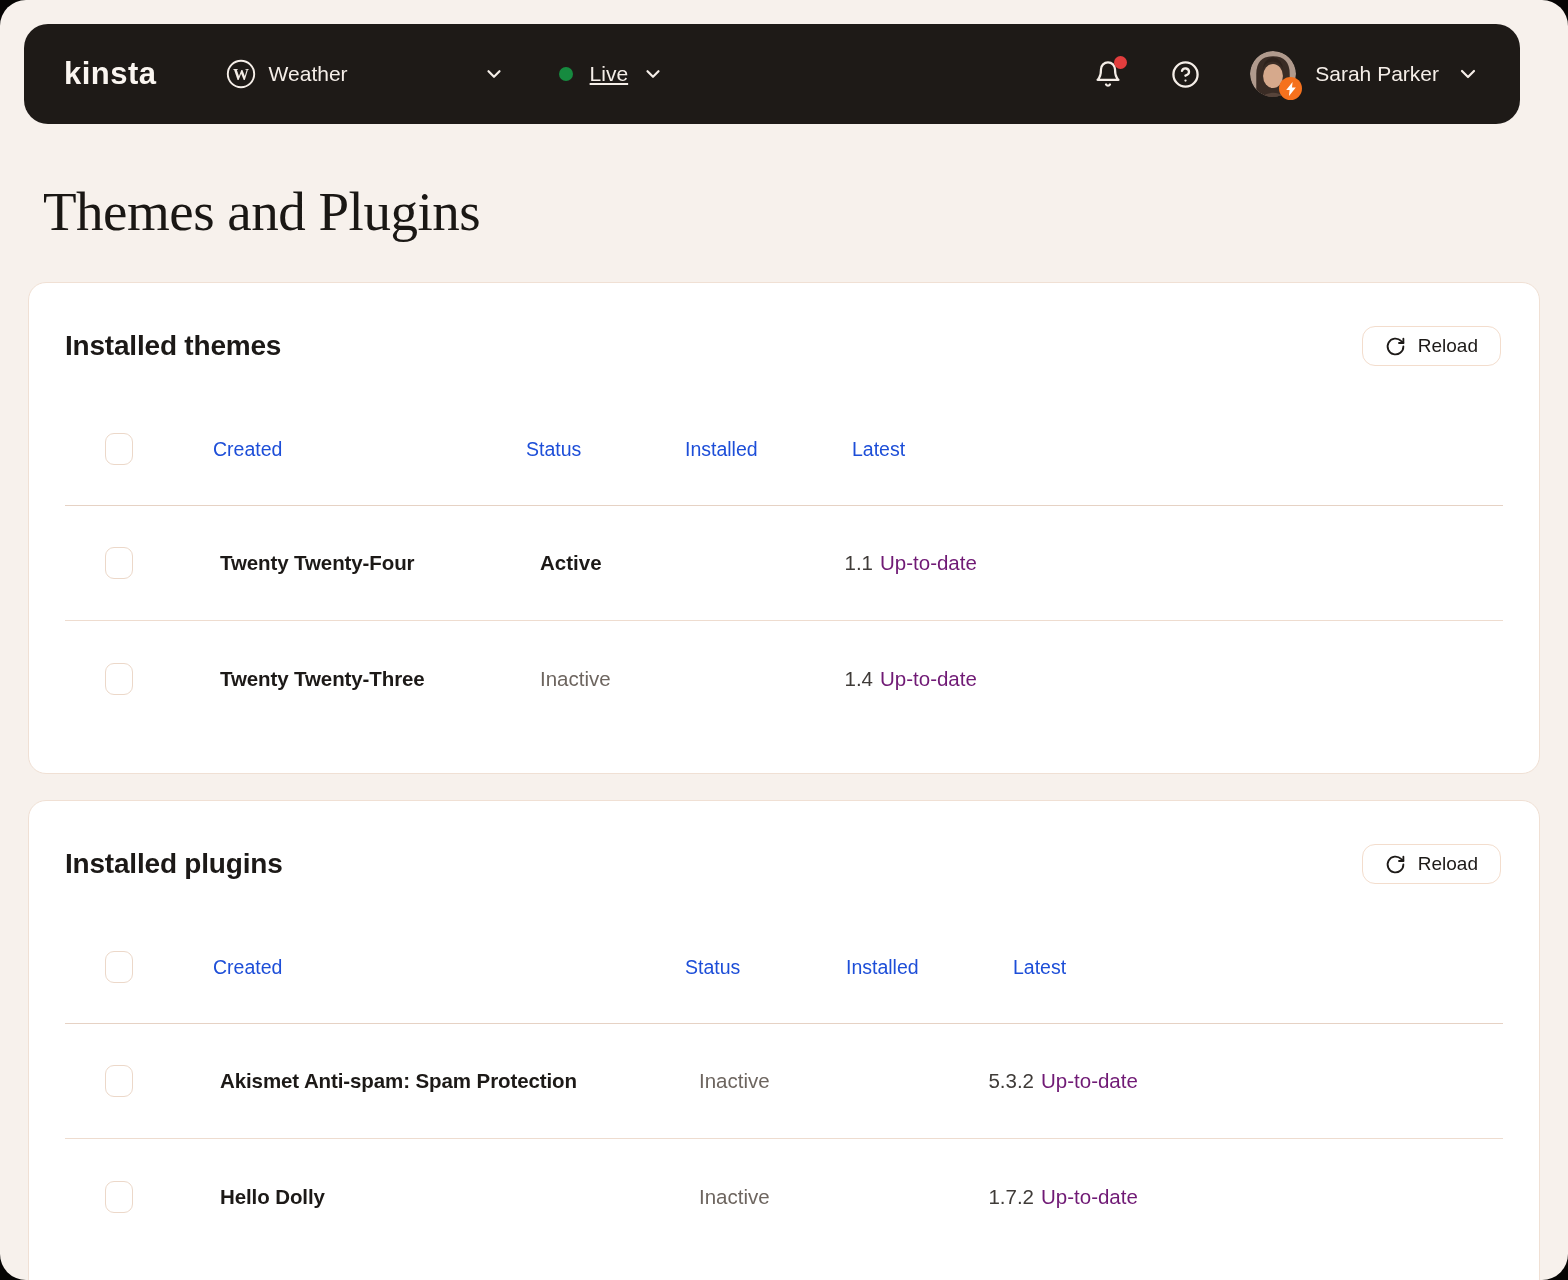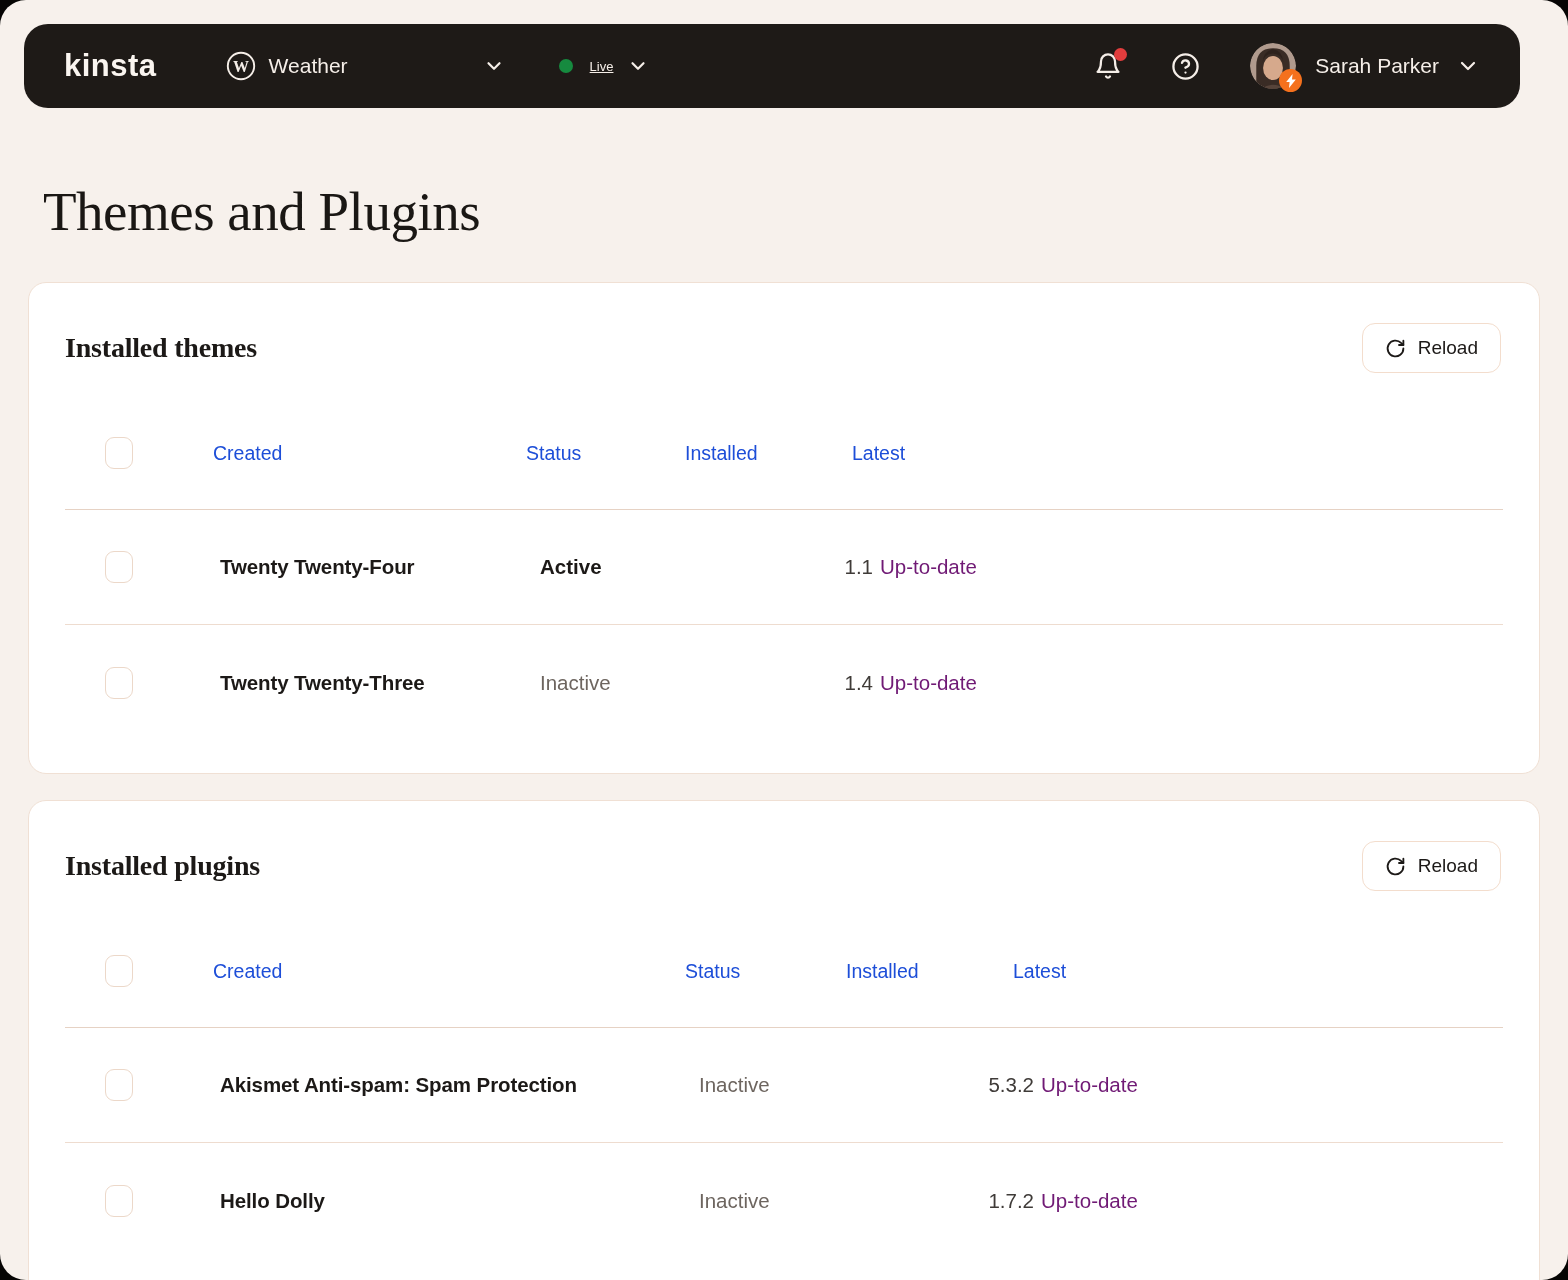--- a/index.html
+++ b/index.html
@@ -13,21 +13,21 @@
     position: relative;
     width: 1568px; height: 1280px;
     background: #f7f1ec;
     border-radius: 26px;
     overflow: hidden;
   }
 
   
   .navbar {
     position: absolute; left: 24px; top: 24px;
-    width: 1496px; height: 84px;
+    width: 1496px; height: 100px;
     background: #1e1a17;
     border-radius: 24px;
     display: flex; align-items: center;
     padding: 0 40px;
     color: #f5eee8;
   }
   .brand {
     font-size: 31px; font-weight: 700; letter-spacing: 0.5px;
     color: #faf5f0; cursor: pointer;
   }
@@ -36,21 +36,21 @@
     display: flex; align-items: center; cursor: pointer;
   }
   .site-selector .wp { flex: 0 0 auto; }
   .site-selector .label { margin-left: 13px; font-size: 21px; }
   .site-selector .chev { margin-left: auto; }
   .env-selector {
     margin-left: 54px;
     display: flex; align-items: center; cursor: pointer;
   }
   .env-dot { width: 14px; height: 14px; border-radius: 50%; background: #168a3f; }
-  .env-selector .label { margin-left: 17px; font-size: 13px; text-decoration: underline; }
+  .env-selector .label { margin-left: 17px; font-size: 21px; text-decoration: underline; }
   .env-selector .chev { margin-left: 14px; }
   .nav-right { margin-left: auto; display: flex; align-items: center; }
   .icon-btn { position: relative; display: flex; align-items: center; cursor: pointer; }
   .notif-dot {
     position: absolute; top: -4px; right: -5px;
     width: 13px; height: 13px; border-radius: 50%;
     background: #e23d3d;
   }
   .help-btn { margin-left: 49px; }
   .avatar-wrap { position: relative; margin-left: 50px; width: 46px; height: 46px; cursor: pointer; }
@@ -83,25 +83,25 @@
     border-radius: 18px;
   }
   .card-themes  { top: 282px; height: 492px; }
   .card-plugins { top: 800px; height: 560px; }
   .card-head {
     display: flex; align-items: center; justify-content: space-between;
     padding: 40px 38px 0 36px;
   }
   .card-title {
     margin: 0; font-size: 28px; font-weight: 700; color: #1c1917;
-    line-height: 46px; letter-spacing: -0.2px; font-family: Liberation Serif, serif;
+    line-height: 46px; letter-spacing: -0.2px;
   }
   .reload-btn {
     display: flex; align-items: center; gap: 12px;
-    height: 50px; padding: 0 22px;
+    height: 40px; padding: 0 22px;
     background: #fff;
     border: 1.5px solid #f3ddcd;
     border-radius: 13px;
     font-family: "Liberation Sans", sans-serif;
     font-size: 19px; color: #1c1917;
     cursor: pointer;
   }
 
   
   .table { padding: 0 36px; }

